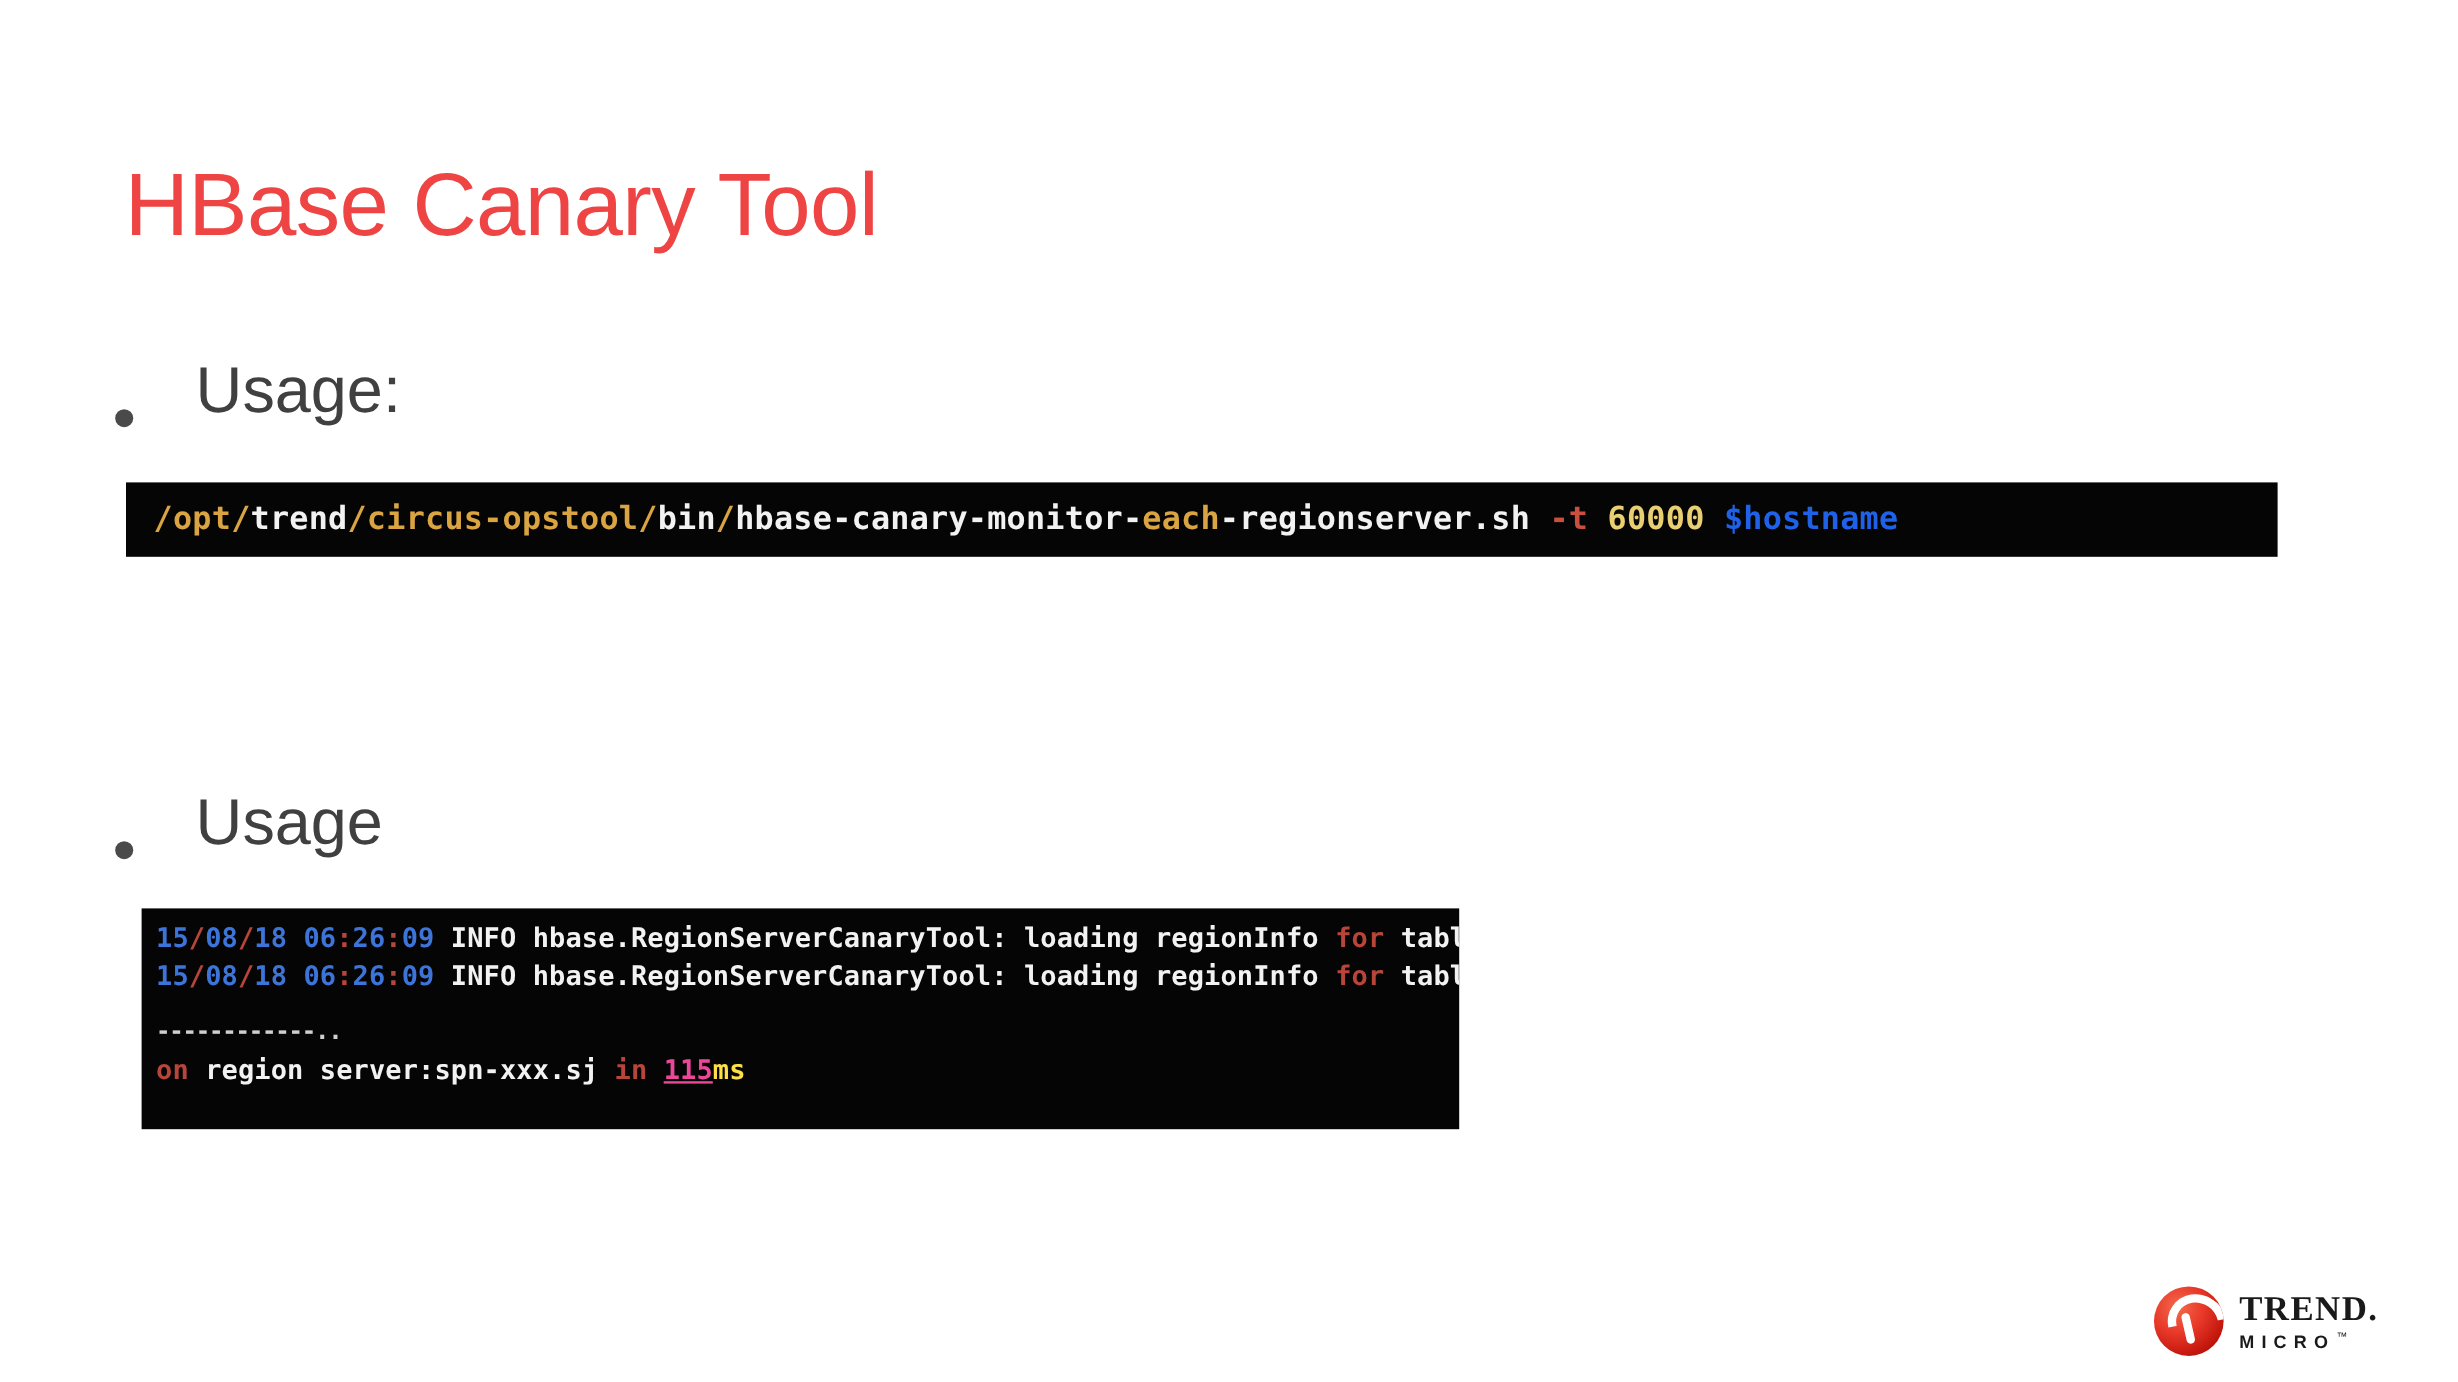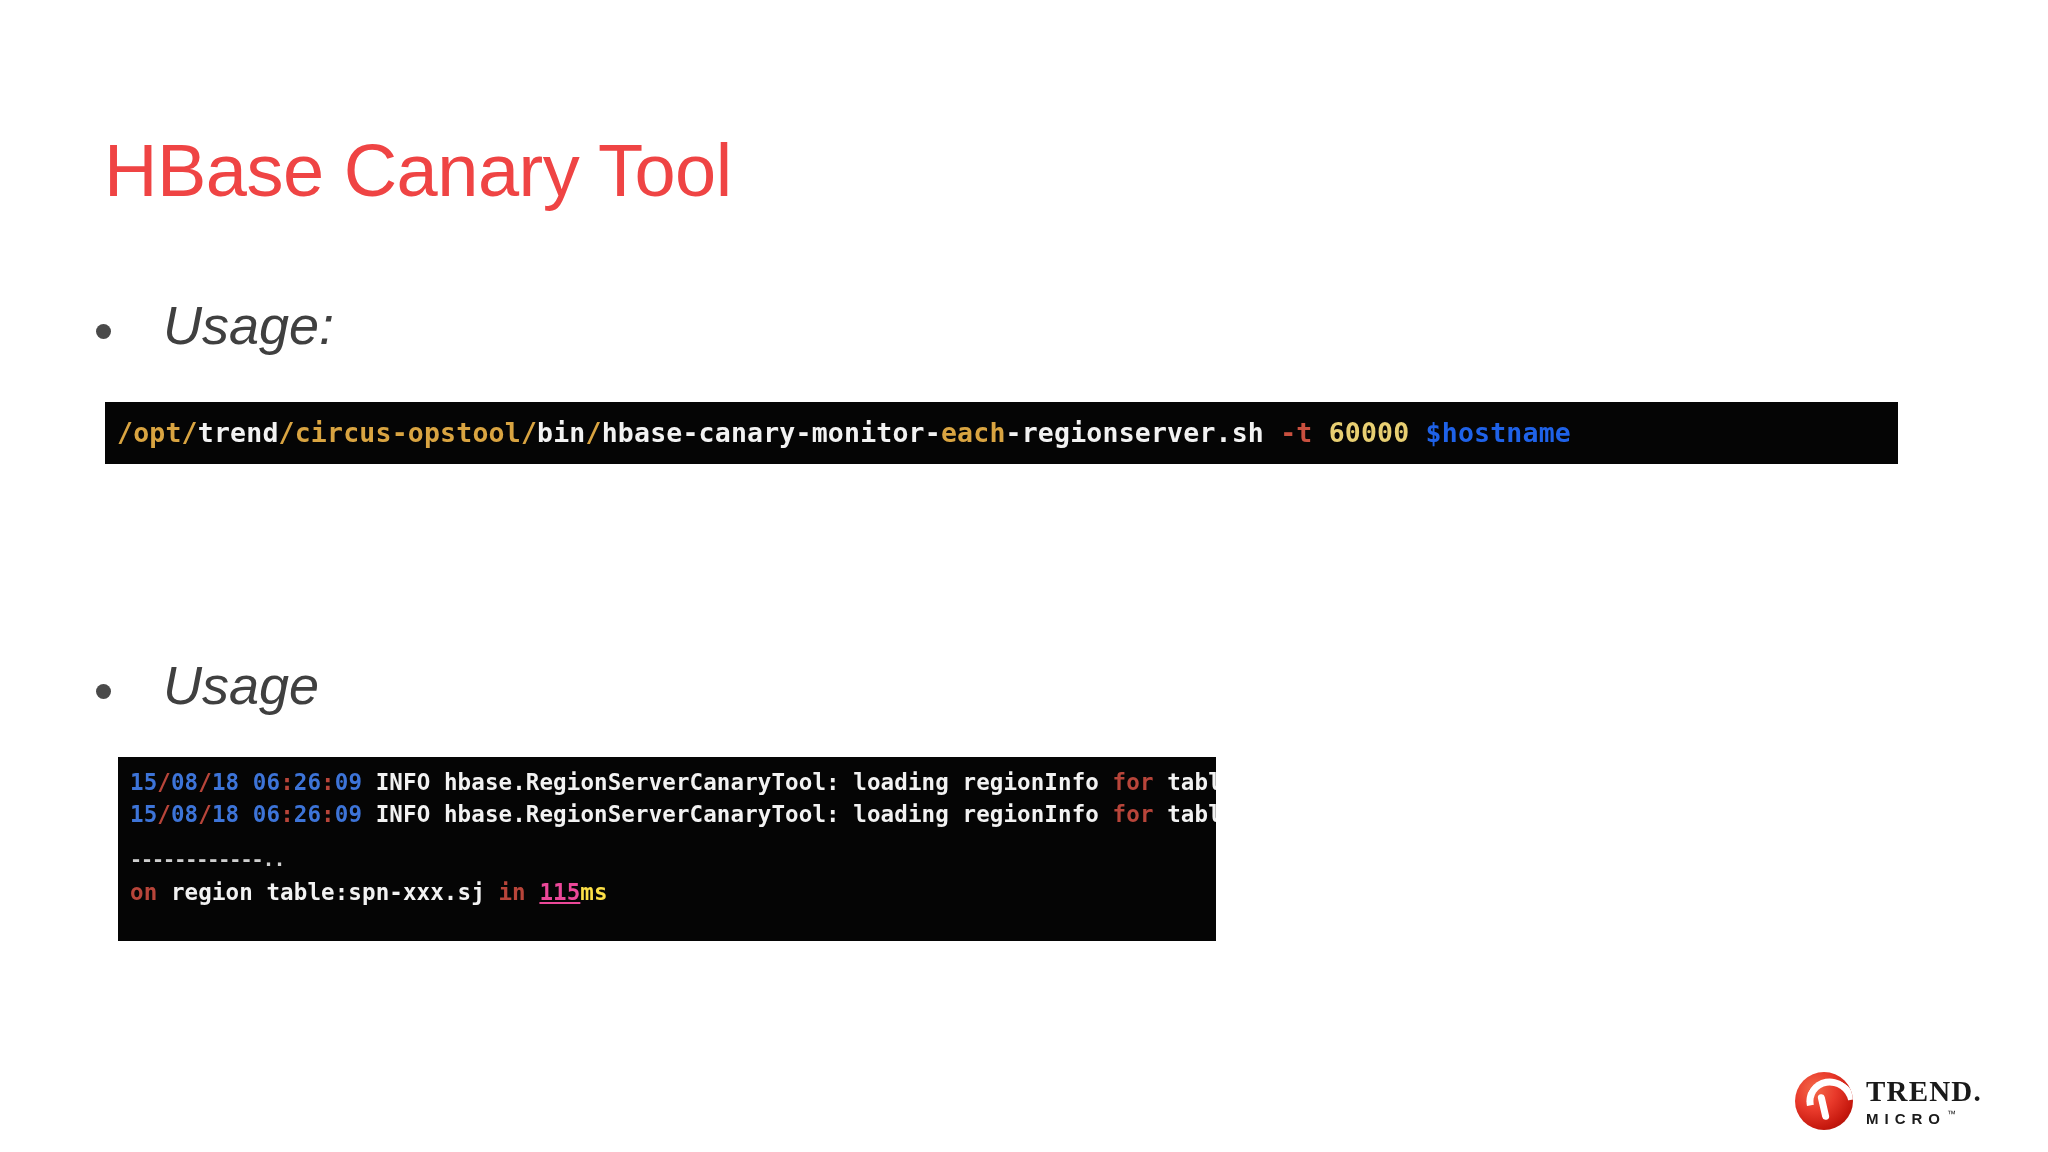--- a/index.html
+++ b/index.html
@@ -31,22 +31,21 @@
     font-weight: 400;
     color: #ef4444;
     letter-spacing: -0.5px;
     white-space: nowrap;
   }
 
   
   .bullet-row {
     position: absolute;
     display: flex;
-    align-items: flex-start;
-    font-style: italic;
+    align-items: flex-end;
   }
   .bullet-row.usage  { left: 96px; top: 294px; }
   .bullet-row.result { left: 96px; top: 654px; }
 
   .bullet-dot {
     width: 15px;
     height: 15px;
     border-radius: 50%;
     background: #4A4A4A;
     margin-top: 30px;
@@ -73,21 +72,21 @@
   
   .terminal-usage {
     left: 105px;
     top: 402px;
     width: 1793px;
     height: 62px;
     display: flex;
     align-items: center;
   }
   .terminal-usage .cmd-line {
-    padding-left: 12px;
+    padding-left: 23px;
     font-size: 26.5px;
     font-weight: bold;
     letter-spacing: 0.2px;
     line-height: 1;
   }
 
   
   .terminal-result {
     left: 118px;
     top: 757px;
@@ -205,21 +204,21 @@
 
   <div class="bullet-row result">
     <span class="bullet-dot"></span>
     <span class="bullet-text">Usage</span>
   </div>
 
   <div class="terminal terminal-result">
     <div class="log-line"><span style="color: rgb(61, 116, 216);">15</span><span style="color: rgb(184, 69, 58);">/</span><span style="color: rgb(61, 116, 216);">08</span><span style="color: rgb(184, 69, 58);">/</span><span style="color: rgb(61, 116, 216);">18</span><span style="color: rgb(242, 242, 242);"> </span><span style="color: rgb(61, 116, 216);">06</span><span style="color: rgb(184, 69, 58);">:</span><span style="color: rgb(61, 116, 216);">26</span><span style="color: rgb(184, 69, 58);">:</span><span style="color: rgb(61, 116, 216);">09</span><span style="color: rgb(242, 242, 242);"> INFO hbase.RegionServerCanaryTool: loading regionInfo </span><span style="color: rgb(184, 69, 58);">for</span><span style="color: rgb(242, 242, 242);"> table:Vanadium</span></div>
     <div class="log-line"><span style="color: rgb(61, 116, 216);">15</span><span style="color: rgb(184, 69, 58);">/</span><span style="color: rgb(61, 116, 216);">08</span><span style="color: rgb(184, 69, 58);">/</span><span style="color: rgb(61, 116, 216);">18</span><span style="color: rgb(242, 242, 242);"> </span><span style="color: rgb(61, 116, 216);">06</span><span style="color: rgb(184, 69, 58);">:</span><span style="color: rgb(61, 116, 216);">26</span><span style="color: rgb(184, 69, 58);">:</span><span style="color: rgb(61, 116, 216);">09</span><span style="color: rgb(242, 242, 242);"> INFO hbase.RegionServerCanaryTool: loading regionInfo </span><span style="color: rgb(184, 69, 58);">for</span><span style="color: rgb(242, 242, 242);"> table:_acl_</span></div>
     <div class="log-line dashes gap"><span style="color: rgb(207, 207, 207);">------------..</span></div>
-    <div class="log-line"><span style="color: rgb(184, 69, 58);">on</span><span style="color: rgb(242, 242, 242);"> region table:spn-xxx.sj  </span><span style="color: rgb(184, 69, 58);">in</span><span style="color: rgb(242, 242, 242);"> </span><span style="color: #ec4899; text-decoration: underline;">115</span><span style="color: #fde047;">ms</span></div>
+    <div class="log-line"><span style="color: rgb(184, 69, 58);">on</span><span style="color: rgb(242, 242, 242);"> region server:spn-xxx.sj  </span><span style="color: rgb(184, 69, 58);">in</span><span style="color: rgb(242, 242, 242);"> </span><span style="color: #ec4899; text-decoration: underline;">115</span><span style="color: #fde047;">ms</span></div>
   </div>
 
   <div class="logo">
     <span class="logo-mark"></span>
     <span class="logo-words">
       <span class="logo-trend">TREND.</span>
       <span class="logo-micro-row">
         <span class="logo-micro">MICRO</span>
         <span class="logo-tm">™</span>
       </span>

